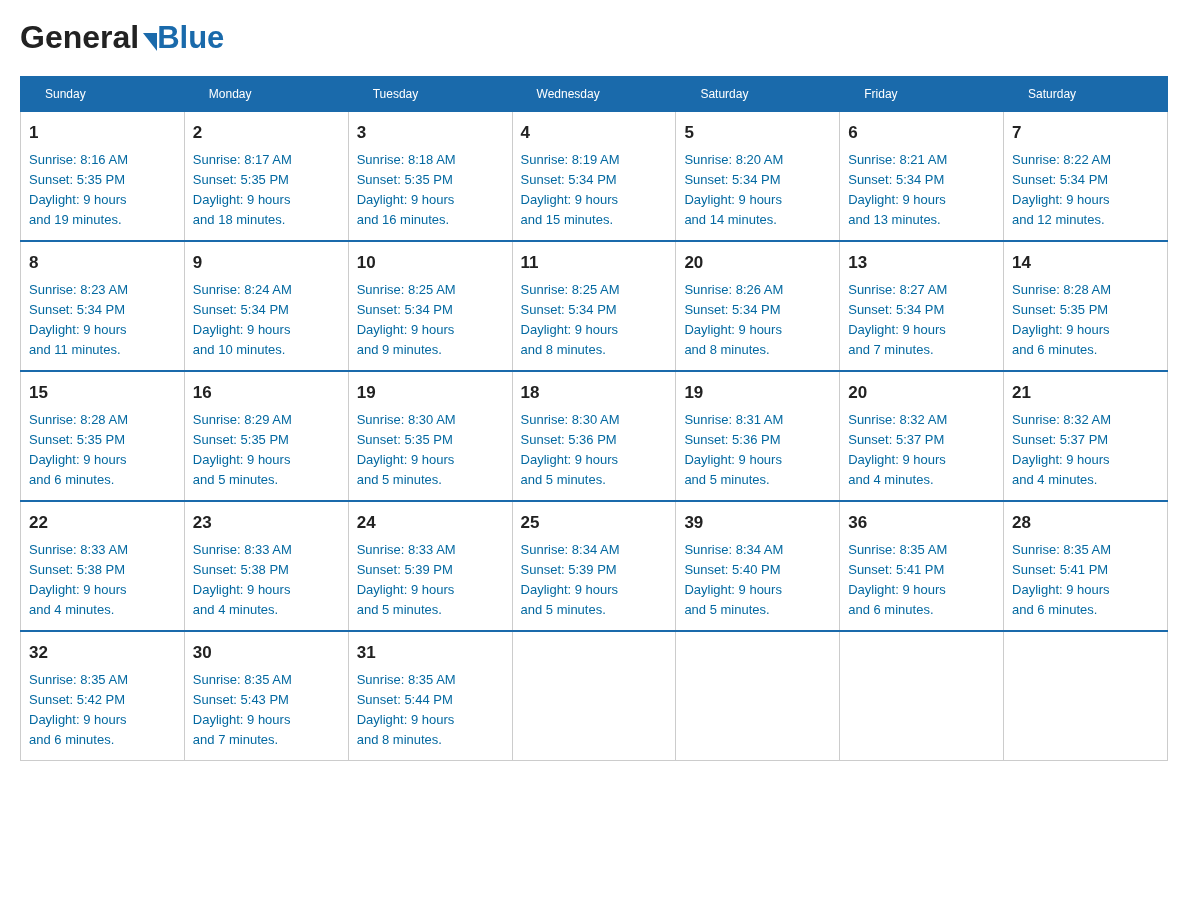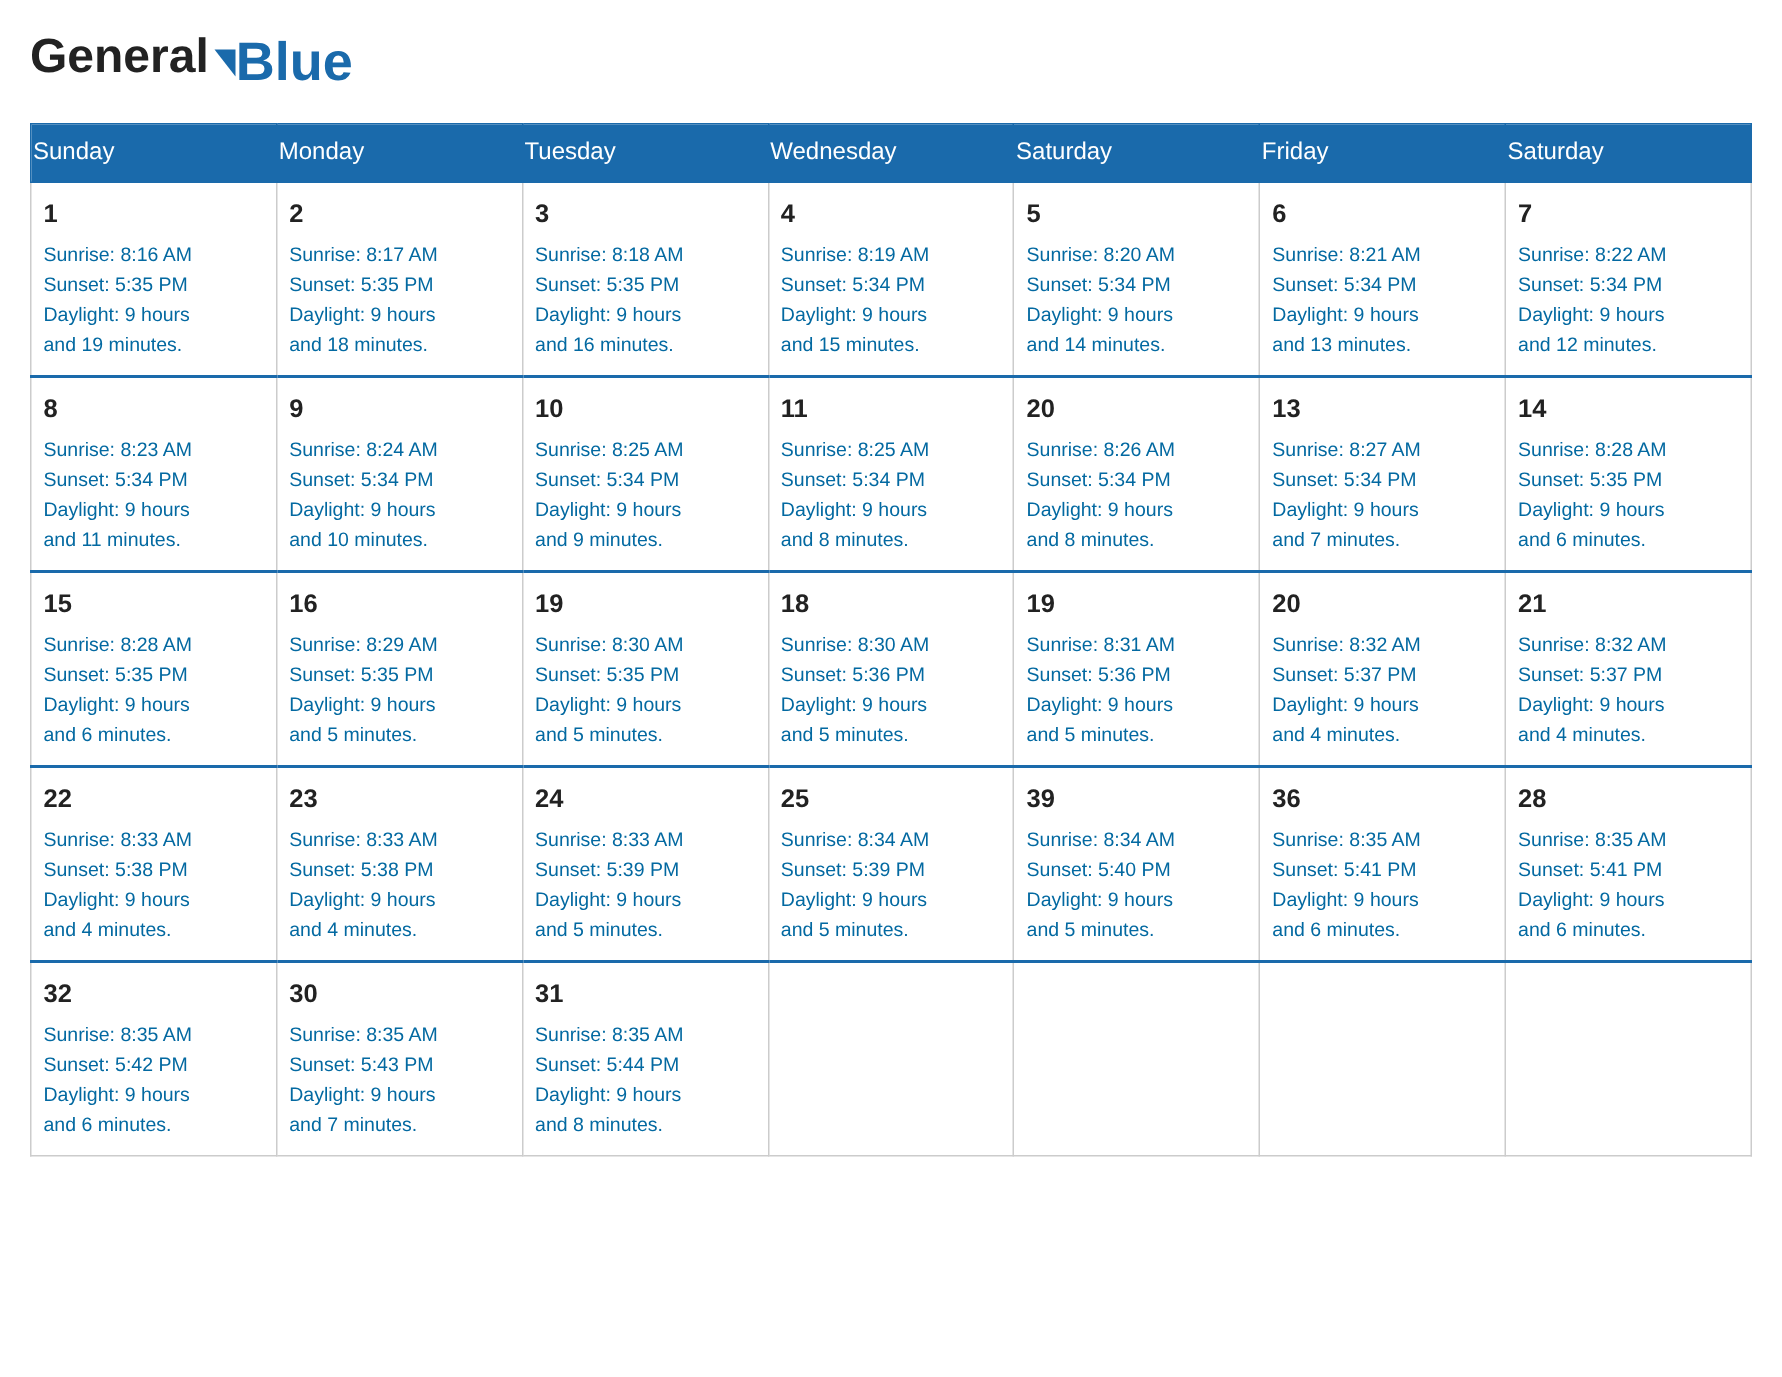--- a/index.html
+++ b/index.html
@@ -15,21 +15,21 @@
       justify-content: space-between;
       align-items: flex-start;
       margin-bottom: 20px;
     }
     .logo {
       display: flex;
       flex-direction: row;
       align-items: flex-start;
     }
     .logo-blue {
-      font-size: 36px;
+      font-size: 31px;
       font-weight: bold;
       color: #1a6aab;
     }
     .logo-line1 {
       font-size: 32px;
       font-weight: bold;
       color: #222;
       line-height: 1.1;
     }
     .logo-text {
@@ -52,22 +52,22 @@
       margin-top: 4px;
     }
     table {
       width: 100%;
       border-collapse: collapse;
       table-layout: fixed;
     }
     th {
       background-color: #1a6aab;
       color: #fff;
-      padding: 10px 1px;
-      font-size: 16px;
+      padding: 10px 24px;
+      font-size: 12px;
       font-weight: normal;
       text-align: left;
       border: 1px solid #1a6aab;
     }
     td {
       vertical-align: top;
       padding: 8px 8px 10px 8px;
       border: 1px solid #ccc;
       font-size: 13.5px;
       color: #333;

